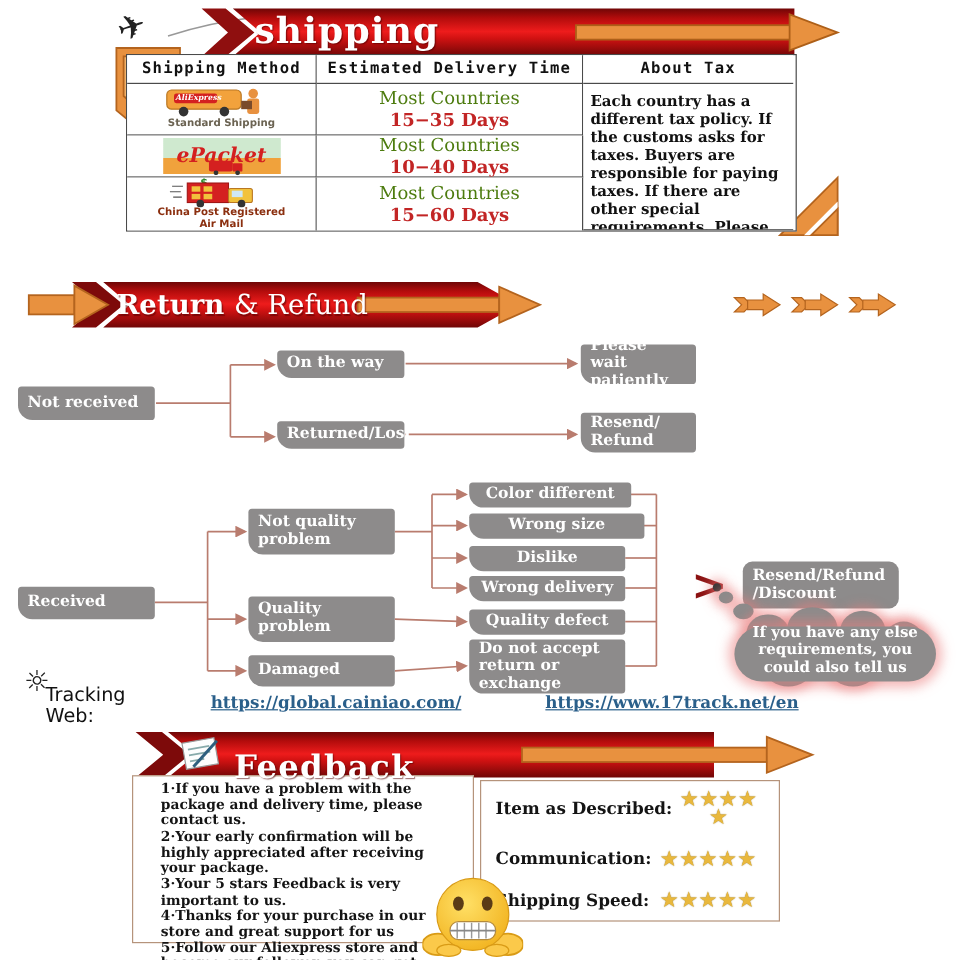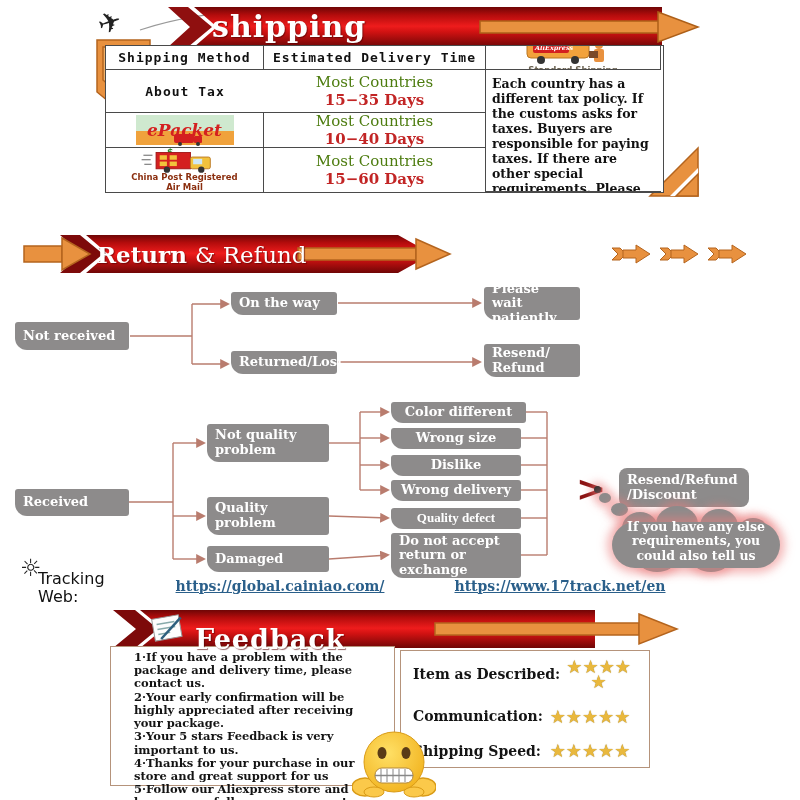--- a/index.html
+++ b/index.html
@@ -138,37 +138,37 @@
   <g stroke="#ad5f18" stroke-width="1.5">
     <rect x="390" y="15" width="180" height="12" fill="#e8913f"></rect>
     <polygon points="568,6 608,21 568,36" fill="#e8913f"></polygon>
   </g>
 </svg>
 <div class="banner-text" style="left:212px;top:9px;font-size:30px;letter-spacing:1px;">shipping</div>
 
 <div class="ship-table">
   <div class="cell th">Shipping Method</div>
   <div class="cell th">Estimated Delivery Time</div>
+  <div class="cell th last-col">About Tax</div>
+
   <div class="cell">
     <div style="position:relative;width:96px;height:26px;">
       <svg width="96" height="26" viewBox="0 0 96 26">
         <rect x="2" y="2" width="62" height="16" rx="4" fill="#f2a23c" stroke="#b97722"></rect>
         <rect x="8" y="5" width="36" height="8" rx="2" fill="#d42020"></rect>
         <circle cx="16" cy="20" r="4" fill="#333"></circle>
           <circle cx="50" cy="20" r="4" fill="#333"></circle>
         <circle cx="74" cy="5" r="4" fill="#e8913f"></circle>
         <rect x="69" y="9" width="10" height="13" rx="2" fill="#e8913f"></rect>
         <rect x="64" y="11" width="9" height="7" fill="#7a4a2a"></rect>
       </svg>
       <div style="position:absolute;left:10px;top:4px;width:34px;color:#fff;font-style:italic;font-weight:bold;font-size:6.5px;text-align:center;">AliExpress</div>
     </div>
     <div class="m-caption">Standard Shipping</div>
   </div>
-
-  <div class="cell th last-col">About Tax</div>
   <div class="cell">
     <div class="countries">Most Countries</div>
     <div class="days">15−35 Days</div>
   </div>
   <div class="cell tax-cell last-col">Each country has a different tax policy. If the customs asks for taxes. Buyers are responsible for paying taxes.  If there are other special requirements. Please leave us a message.</div>
 
   <div class="cell">
     <div class="epacket-logo">
       <span class="epacket-text">ePacket</span>
       <svg width="32" height="14" viewBox="0 0 32 14" style="position:absolute;right:28px;bottom:-1px;">
@@ -252,24 +252,24 @@
 <div class="gbox" style="left:231px;top:351px;width:106px;height:23px;">Returned/Lost</div>
 <div class="gbox" style="left:484px;top:287px;width:96px;height:33px;">Please wait patiently</div>
 <div class="gbox" style="left:484px;top:344px;width:96px;height:33px;">Resend/ Refund</div>
 
 <div class="gbox" style="left:15px;top:489px;width:114px;height:27px;">Received</div>
 <div class="gbox" style="left:207px;top:424px;width:122px;height:38px;">Not quality problem</div>
 <div class="gbox" style="left:207px;top:497px;width:122px;height:38px;">Quality problem</div>
 <div class="gbox" style="left:207px;top:546px;width:122px;height:26px;">Damaged</div>
 
 <div class="gbox center" style="left:391px;top:402px;width:135px;height:21px;">Color different</div>
-<div class="gbox center" style="left:391px;top:428px;width:130px;height:21px;">Wrong size</div>
+<div class="gbox center" style="left:391px;top:428px;width:146px;height:21px;">Wrong size</div>
 <div class="gbox center" style="left:391px;top:455px;width:130px;height:21px;">Dislike</div>
 <div class="gbox center" style="left:391px;top:480px;width:130px;height:21px;">Wrong delivery</div>
-<div class="gbox center" style="left:391px;top:508px;width:130px;height:21px;font-family:Liberation Serif, serif;">Quality defect</div>
+<div class="gbox center" style="left:391px;top:508px;width:130px;height:21px;">Quality defect</div>
 <div class="gbox" style="left:391px;top:533px;width:130px;height:45px;">Do not accept return or exchange</div>
 
 <div class="gt-sym" style="left:576px;top:470px;">&gt;</div>
 <div class="gbox" style="left:619px;top:468px;width:130px;height:39px;border-radius:8px;">Resend/Refund /Discount</div>
 
 <div class="bump" style="left:594px;top:486px;width:7px;height:7px;background:#333;"></div>
 <div class="bump" style="left:599px;top:493px;width:12px;height:10px;"></div>
 <div class="bump" style="left:611px;top:503px;width:17px;height:13px;"></div>
 <div class="bump" style="left:622px;top:512px;width:36px;height:32px;"></div>
 <div class="bump" style="left:656px;top:506px;width:42px;height:36px;"></div>

